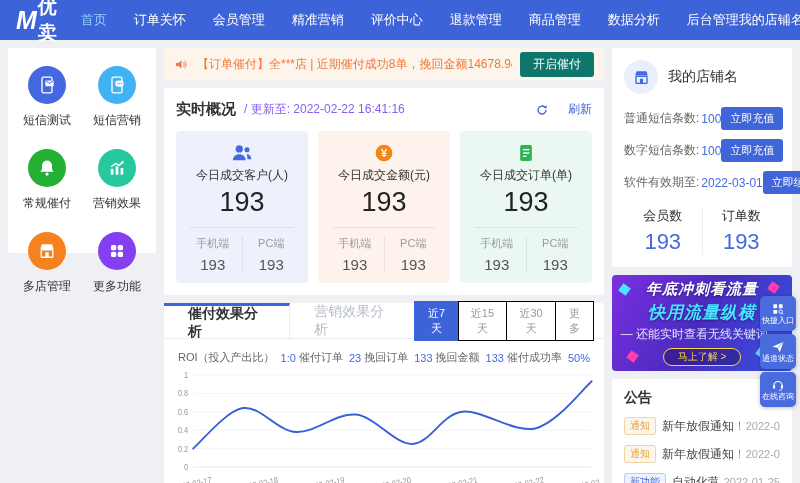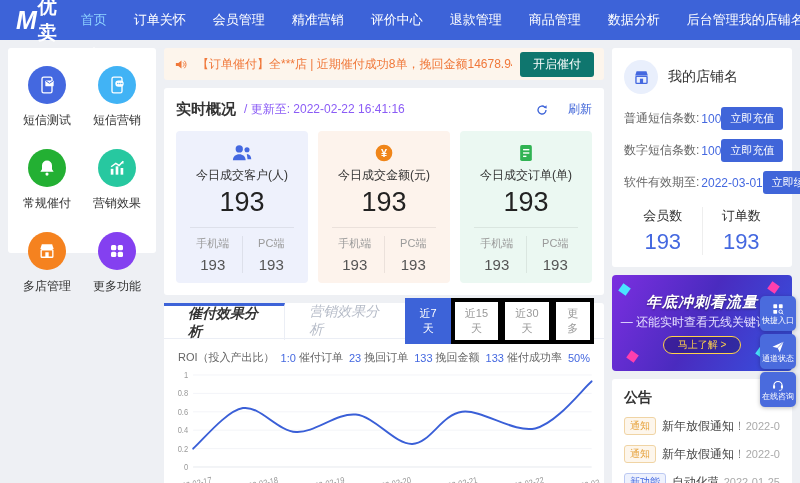--- a/index.html
+++ b/index.html
@@ -48,24 +48,24 @@
   .sc-value { font-size:27px; color:#222; margin:3px 0 9px; font-weight:500; }
   .sc-divider { border-top:1px solid rgba(0,0,0,0.07); margin:0 6px; }
   .sc-bottom { display:flex; margin-top:8px; }
   .sc-cell { flex:1; }
   .sc-cell + .sc-cell { border-left:1px solid rgba(0,0,0,0.07); }
   .sc-label { font-size:11px; color:#9a9a9a; }
   .sc-sub { font-size:15px; color:#555; margin-top:5px; }
   
   .analysis { margin-top:8px; }
   .tab-strip { display:flex; align-items:stretch; height:36px; border-bottom:1px solid #ebeef5; }
-  .tab { padding:17px 24px; display:flex; align-items:center; font-size:14px; color:#b6bcc8; cursor:pointer;font-style:italic; }
+  .tab { padding:17px 24px; display:flex; align-items:center; font-size:14px; color:#b6bcc8; cursor:pointer; }
   .tab.active { color:#333; font-weight:bold; border-top:3px solid #3d63d8; border-right:1px solid #ebeef5; }
   .filters { margin-left:auto; display:flex; align-items:center; padding-right:10px; }
-  .filter-btn { font-size:11px; padding:4px 9px; border:4px solid #000000; color:#999; background:#fff; cursor:pointer; margin-left:-1px; }
+  .filter-btn { font-size:11px; padding:4px 9px; border:1px solid #000000; color:#999; background:#fff; cursor:pointer; margin-left:-1px; }
   .filter-btn.active { background:#3d63d8; color:#fff; border-color:#3d63d8; }
   .kpi-row { display:flex; justify-content:space-between; padding:11px 14px 2px; }
   .kpi { font-size:11px; color:#666; display:flex; gap:6px; align-items:center; white-space:nowrap; }
   .kpi-val { color:#4468e0; }
   .chart-wrap { padding:0 4px; }
   .chart-wrap svg { display:block; width:100%; height:128px; }
   
   .shop { padding:12px; }
   .shop-head { display:flex; align-items:center; gap:10px; margin-bottom:13px; }
   .shop-ic { width:34px; height:34px; border-radius:50%; background:#e9effc; display:flex; align-items:center; justify-content:center; }
@@ -389,20 +389,21 @@
         </div>
       </div>
     </div>
 
     <div class="banner">
       <span class="deco d1"></span>
       <span class="deco d2"></span>
       <span class="deco d3"></span>
       <span class="deco d4"></span>
       <div class="bn1">年底冲刺看流量</div>
+      <div class="bn2">快用流量纵横</div>
       <div class="bn3">— 还能实时查看无线关键词 —</div>
       <div class="bn-btn">马上了解 &gt;</div>
     </div>
 
     <div class="card board">
       <div class="board-title">公告</div>
       <div class="board-item">
         <span class="badge b-orange">通知</span>
         <span class="board-text">新年放假通知！！！</span>
         <span class="board-date">2022-0</span>

